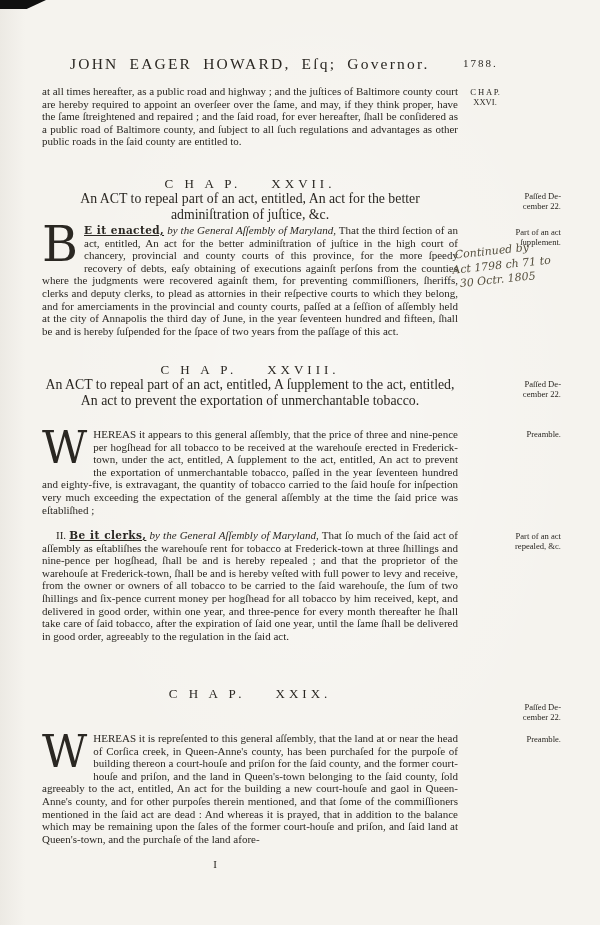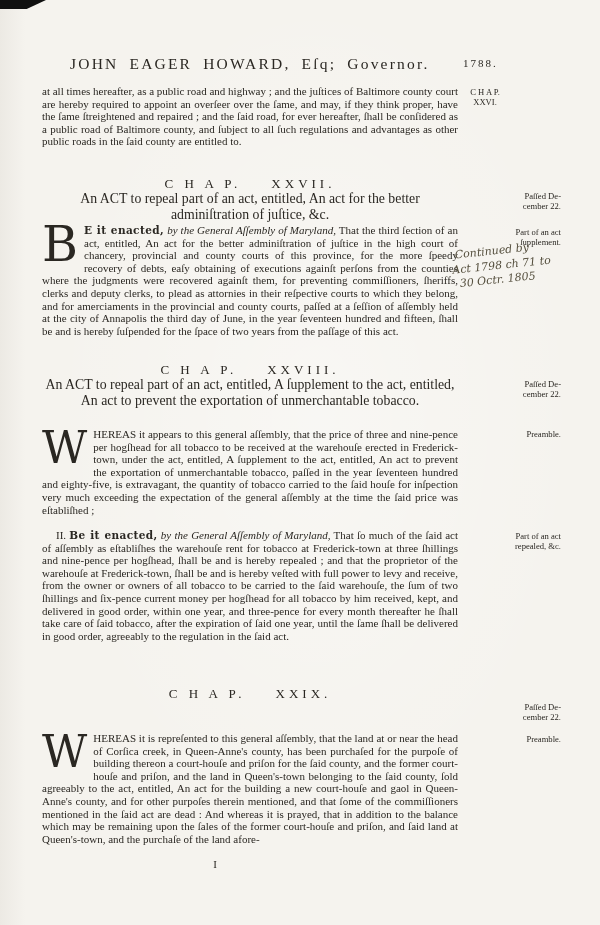--- a/index.html
+++ b/index.html
@@ -39,21 +39,21 @@
   .act-title{
     text-align:center;font-size:13.8px;line-height:16.3px;
   }
   .dropcap{
     float:left;
     font-family:"DejaVu Serif", serif;
     font-size:49px;line-height:37px;
     padding:2px 6px 0 0;
   }
   .dropcap.w{font-size:44px;line-height:36px;}
-  .enacting{font-weight:bold;letter-spacing:0.4px;font-family:"DejaVu Serif", serif;font-size:10.5px;}
+  .enacting{font-weight:bold;letter-spacing:0.4px;font-family:"DejaVu Serif", serif;font-size:10.5px;text-decoration:underline;}
   .it{font-style:italic;}
   .margin-note{
     left:463px;width:98px;
     font-size:8.6px;line-height:10.2px;text-align:right;
   }
   .margin-note.chapnum{width:44px;text-align:center;}
   .handwriting{
     left:456px;top:241px;width:142px;
     transform:rotate(-6deg);
     font-style:italic;
@@ -118,21 +118,21 @@
     <div>cember 22.</div>
   </div>
 
   <div class="abs col body-par" style="top:428px;">
     <span class="dropcap w">W</span><span>HEREAS it appears to this general aſſembly, that the price of three and nine-pence per hogſhead for all tobacco to be received at the warehouſe erected in Frederick-town, under the act, entitled, A ſupplement to the act, entitled, An act to prevent the exportation of unmerchantable tobacco, paſſed in the year ſeventeen hundred and eighty-five, is extravagant, the quantity of tobacco carried to the ſaid houſe for inſpection very much exceeding the expectation of the general aſſembly at the time the ſaid price was eſtabliſhed ;</span>
   </div>
   <div class="abs margin-note" style="top:429px;">Preamble.</div>
 
   <div class="abs col body-par indent1" style="top:529px;">
     <span>II.</span>
-    <span class="enacting">Be it enacted,</span>
+    <span class="enacting">Be it clerks,</span>
     <span class="it">by the General Aſſembly of Maryland,</span>
     <span>That ſo much of the ſaid act of aſſembly as eſtabliſhes the warehouſe rent for tobacco at Frederick-town at three ſhillings and nine-pence per hogſhead, ſhall be and is hereby repealed ; and that the proprietor of the warehouſe at Frederick-town, ſhall be and is hereby veſted with full power to levy and receive, from the owner or owners of all tobacco to be carried to the ſaid warehouſe, the ſum of two ſhillings and ſix-pence current money per hogſhead for all tobacco by him received, kept, and delivered in good order, within one year, and three-pence for every month thereafter he ſhall take care of ſaid tobacco, after the expiration of ſaid one year, until the ſame ſhall be delivered in good order, agreeably to the regulation in the ſaid act.</span>
   </div>
   <div class="abs margin-note" style="top:531px;">
     <div>Part of an act</div>
     <div>repealed, &amp;c.</div>
   </div>
 
   <div class="abs col chap-heading" style="top:686px;">
     <span>C H A P.</span>

